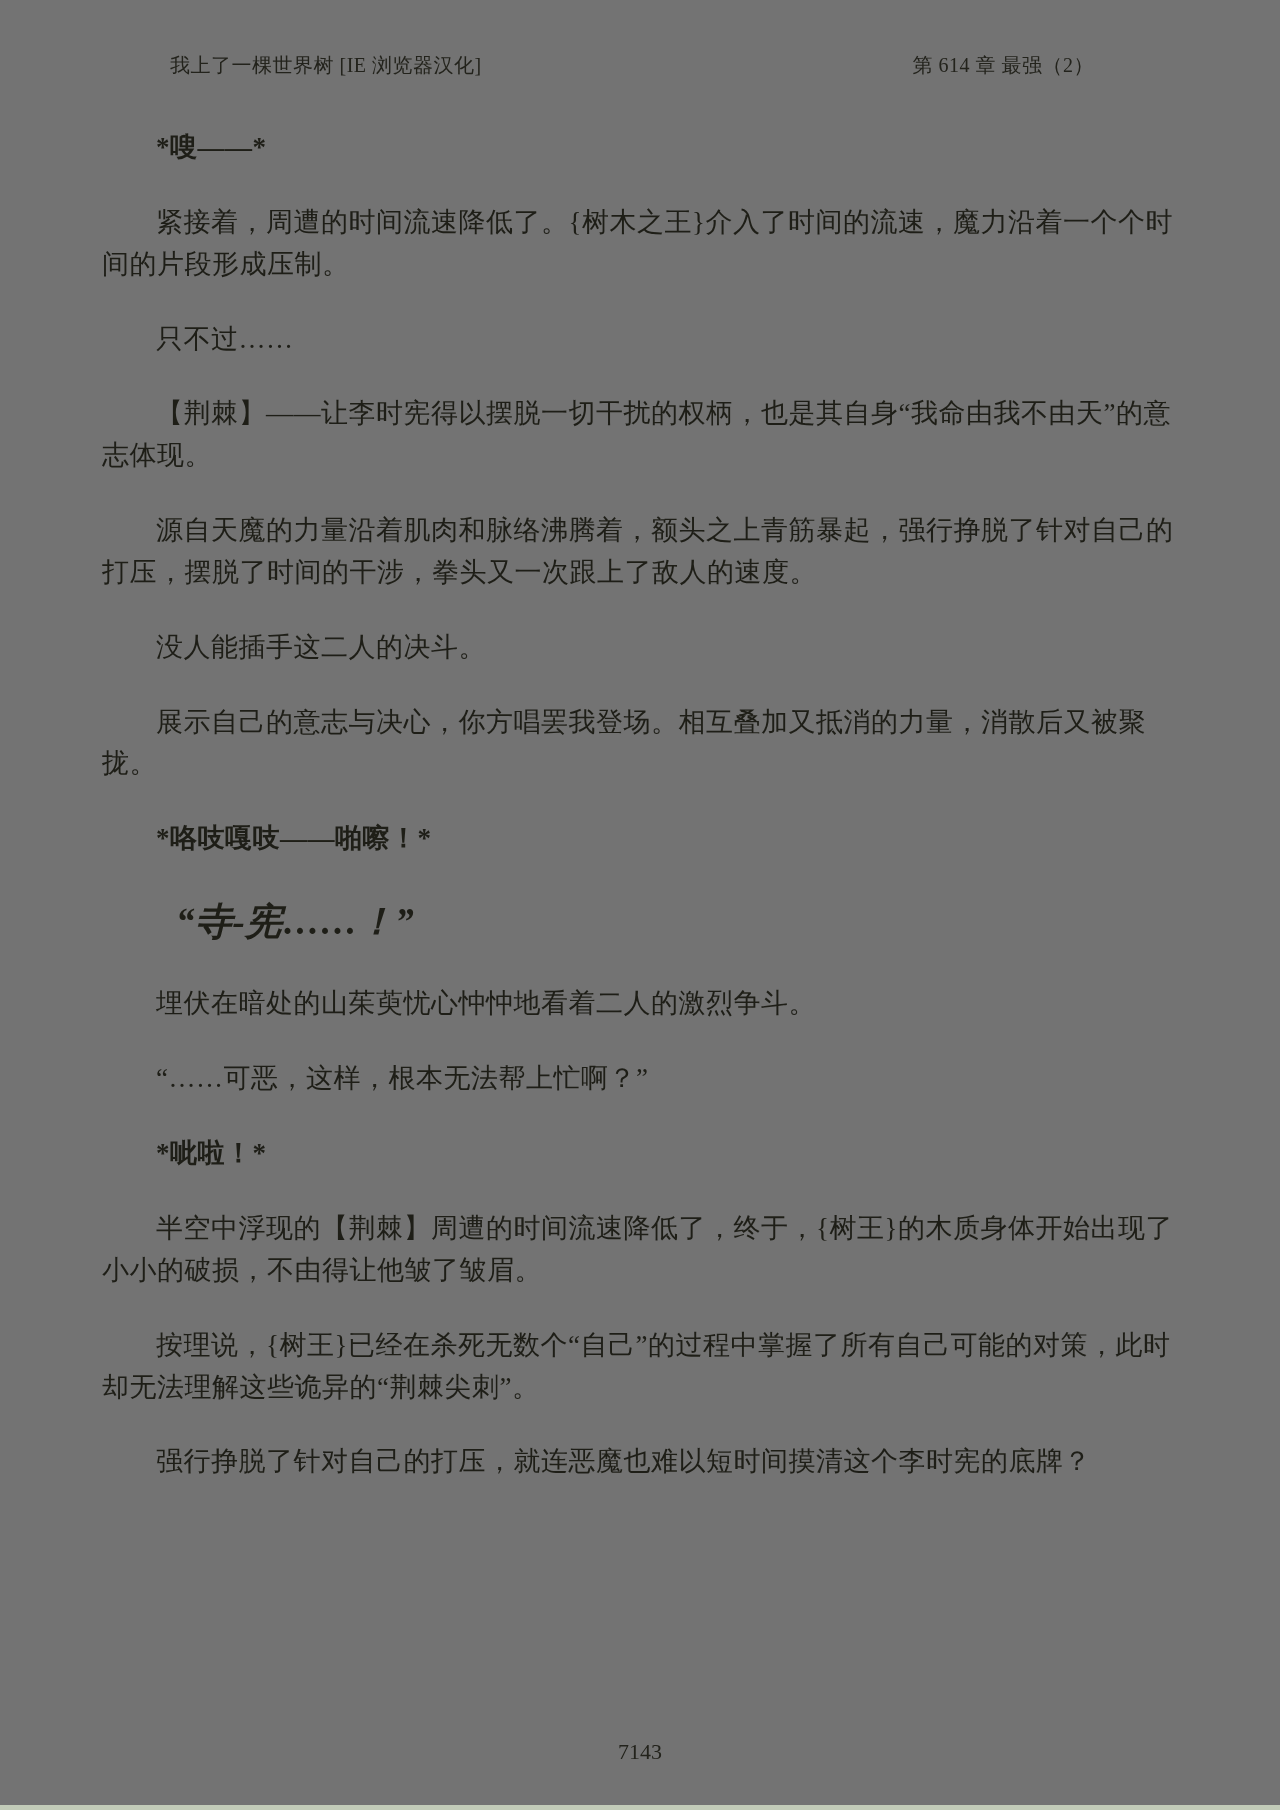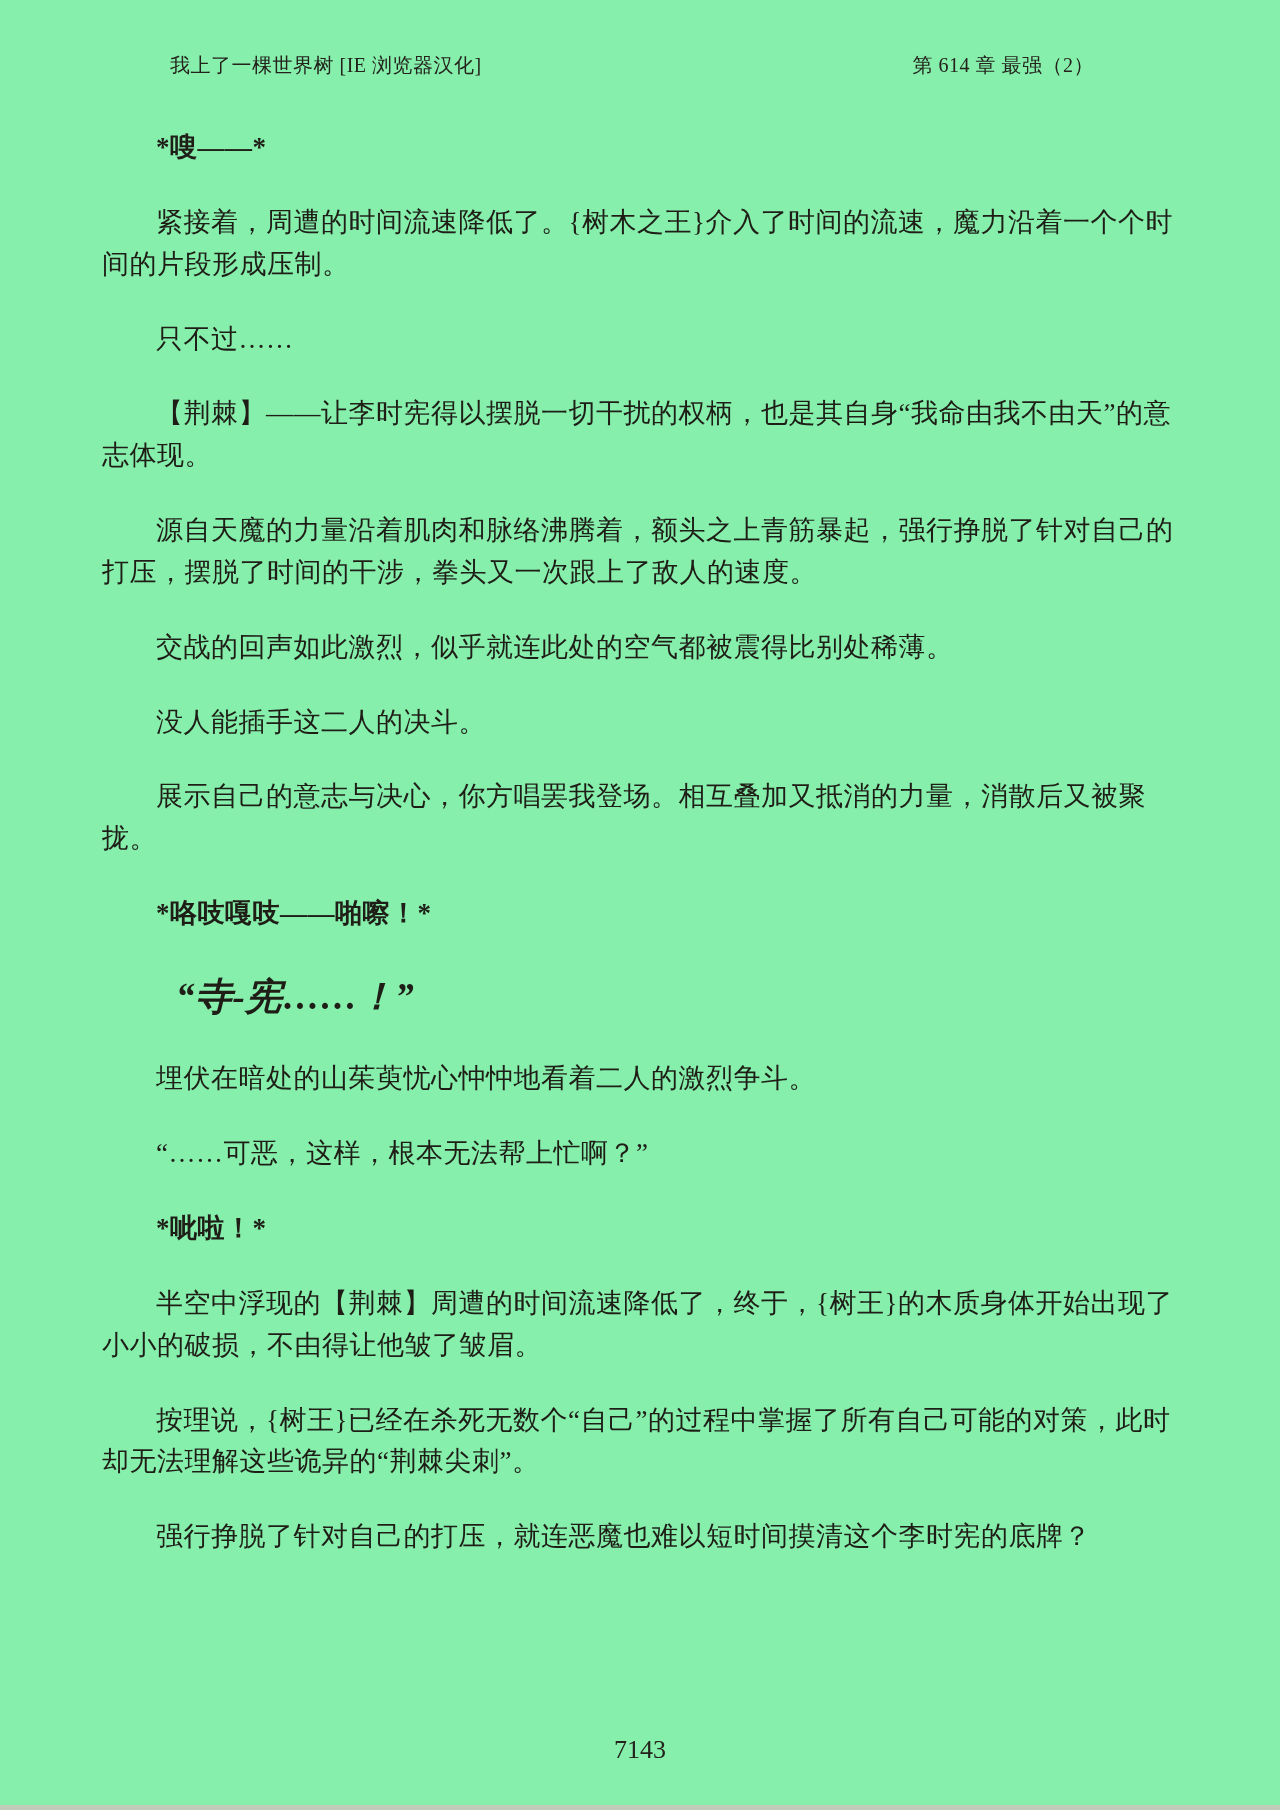--- a/index.html
+++ b/index.html
@@ -48,41 +48,40 @@
     font-weight: bold;
     font-style: italic;
     font-size: 37px;
   }
   .reader-footer {
     position: absolute;
     left: 0;
     bottom: 40px;
     width: 100%;
     text-align: center;
-    font-size: 26px;
+    font-size: 22px;
     color: #23231c;
   }
 </style>
 </head>
 <body>
 
-<div class="reader-page" style="background-color: #86efac;">
+<div class="reader-page" style="background-color: #737373;">
 
   <div class="reader-header">
     <span>我上了一棵世界树 [IE 浏览器汉化]</span>
     <span>第 614 章 最强（2）</span>
   </div>
 
   <div class="reader-content" id="reader-content" style="color: rgb(30, 30, 23);">
       <p class="paragraph sfx">*嗖——*</p>
       <p class="paragraph">紧接着，周遭的时间流速降低了。{树木之王}介入了时间的流速，魔力沿着一个个时间的片段形成压制。</p>
       <p class="paragraph">只不过……</p>
       <p class="paragraph">【荆棘】——让李时宪得以摆脱一切干扰的权柄，也是其自身“我命由我不由天”的意志体现。</p>
       <p class="paragraph">源自天魔的力量沿着肌肉和脉络沸腾着，额头之上青筋暴起，强行挣脱了针对自己的打压，摆脱了时间的干涉，拳头又一次跟上了敌人的速度。</p>
-      <p class="paragraph">交战的回声如此激烈，似乎就连此处的空气都被震得比别处稀薄。</p>
       <p class="paragraph">没人能插手这二人的决斗。</p>
       <p class="paragraph">展示自己的意志与决心，你方唱罢我登场。相互叠加又抵消的力量，消散后又被聚拢。</p>
       <p class="paragraph sfx">*咯吱嘎吱——啪嚓！*</p>
       <p class="paragraph emphasis">“寺-宪……！”</p>
       <p class="paragraph">埋伏在暗处的山茱萸忧心忡忡地看着二人的激烈争斗。</p>
       <p class="paragraph">“……可恶，这样，根本无法帮上忙啊？”</p>
       <p class="paragraph sfx">*呲啦！*</p>
       <p class="paragraph">半空中浮现的【荆棘】周遭的时间流速降低了，终于，{树王}的木质身体开始出现了小小的破损，不由得让他皱了皱眉。</p>
       <p class="paragraph">按理说，{树王}已经在杀死无数个“自己”的过程中掌握了所有自己可能的对策，此时却无法理解这些诡异的“荆棘尖刺”。</p>
       <p class="paragraph">强行挣脱了针对自己的打压，就连恶魔也难以短时间摸清这个李时宪的底牌？</p>

